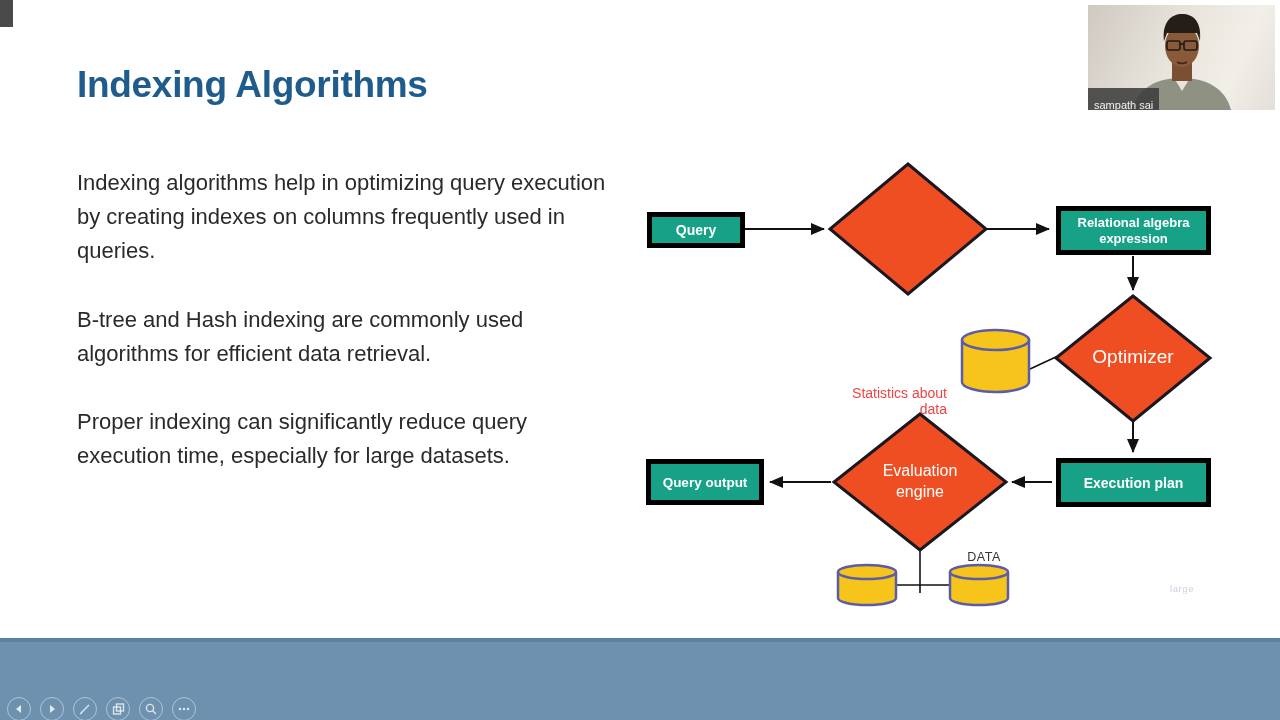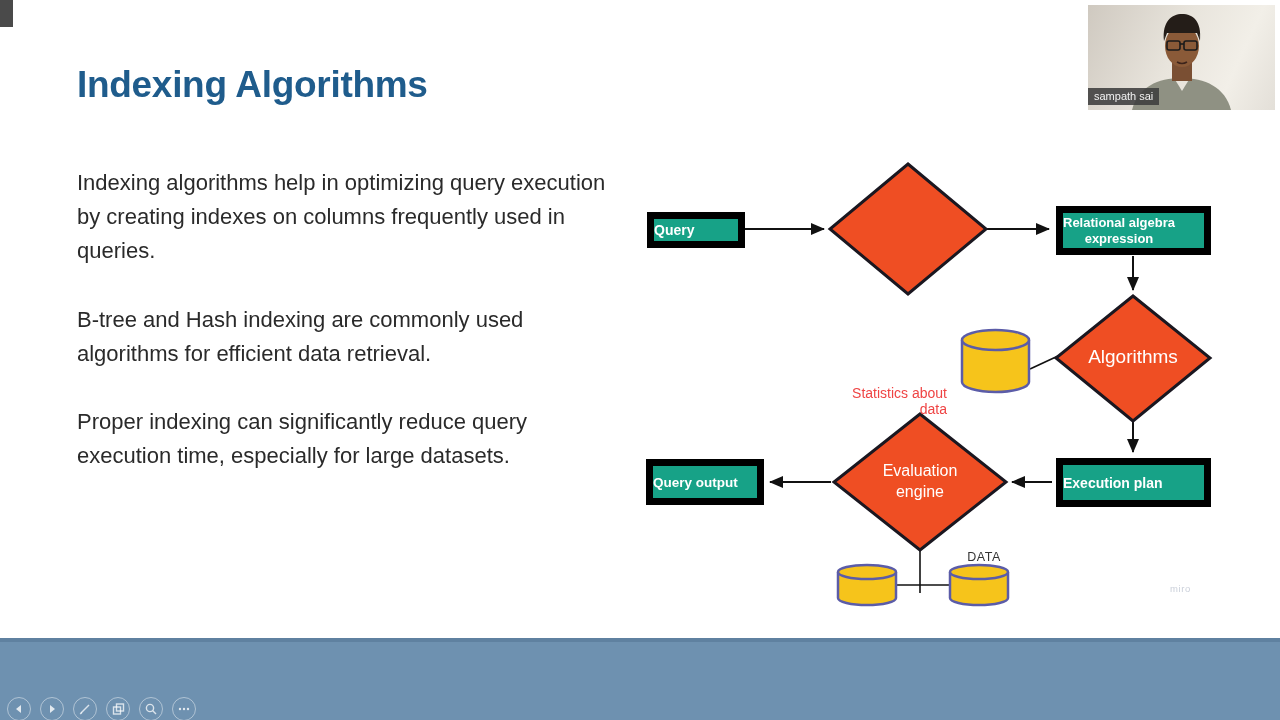--- a/index.html
+++ b/index.html
@@ -19,23 +19,23 @@
     position:absolute;left:77px;width:548px;
     font-size:22px;line-height:34px;color:#2a2a2a;
   }
   .p1{top:166px}.p2{top:303px}.p3{top:405px}
 
   
   .diagram{position:absolute;left:600px;top:150px;width:680px;height:470px;}
   .diagram svg.shapes{position:absolute;left:0;top:0;}
   .dg-label{position:absolute;text-align:center;color:#ffffff;}
   .greenbox{
-    position:absolute;background:#17a287;border:7px solid #000000;
+    position:absolute;background:#17a287;border:5px solid #000000;
     box-sizing:border-box;color:#fff;font-weight:700;text-align:center;
-    display:flex;align-items:center;
+    display:flex;align-items:center;justify-content:center;
   }
   .box-query{left:47px;top:62px;width:98px;height:36px;font-size:14px;}
   .box-rae{left:456px;top:56px;width:155px;height:49px;font-size:13px;line-height:16px;}
   .box-exec{left:456px;top:308px;width:155px;height:49px;font-size:14px;}
   .box-qout{left:46px;top:309px;width:118px;height:46px;font-size:13.5px;}
   .lbl-parser{left:238px;top:46px;width:140px;font-size:15px;line-height:21px;}
   .lbl-optimizer{left:463px;top:196px;width:140px;font-size:19px;}
   .lbl-evaluation{left:250px;top:310px;width:140px;font-size:16px;line-height:21px;}
   .lbl-stats{
     position:absolute;left:222px;top:209px;width:125px;text-align:right;
@@ -52,21 +52,21 @@
 
   
   .webcam{
     position:absolute;left:1088px;top:5px;width:187px;height:105px;overflow:hidden;
     background:linear-gradient(115deg,#cfc9c0 0%,#e8e4dc 45%,#f2efe8 75%,#e3dfd8 100%);
   }
   .webcam svg{position:absolute;left:0;top:0;}
   .name-tag{
     position:absolute;left:0px;top:83px;height:17px;line-height:17px;
     background:rgba(62,62,62,0.88);color:#f2f2f2;font-size:11px;
-    padding:0 6px;white-space:nowrap;
+    padding:9px 6px;white-space:nowrap;
   }
 
   
   .footer{
     position:absolute;left:0;top:638px;width:1280px;height:82px;
     background:#6e91b0;border-top:4px solid #5f81a0;box-sizing:border-box;
   }
   .toolbar{position:absolute;left:7px;top:55px;display:flex;gap:9px;}
   .tool{
     width:22px;height:22px;border-radius:50%;
@@ -138,29 +138,29 @@
         <span>expression</span>
       </span>
     </div>
     <div class="greenbox box-exec">
       <span>Execution plan</span>
     </div>
     <div class="greenbox box-qout">
       <span>Query output</span>
     </div>
 
-    <div class="dg-label lbl-optimizer">Algorithms</div>
+    <div class="dg-label lbl-optimizer">Optimizer</div>
     <div class="dg-label lbl-evaluation">
       <span>Evaluation</span><br>
       <span>engine</span>
     </div>
 
     <div class="lbl-stats">Statistics about data</div>
     <div class="lbl-data">DATA</div>
-    <div class="watermark">miro</div>
+    <div class="watermark">large</div>
   </div>
 
   <div class="webcam">
     <svg width="187" height="105" viewBox="0 0 187 105">
 
       <path d="M44,105 C50,82 70,73 93,73 C117,73 137,82 143,105 Z" fill="#8f9183"></path>
       <path d="M86,73 L102,73 L94,86 Z" fill="#e8e4dc"></path>
 
       <rect x="84" y="56" width="20" height="20" fill="#7a4f33"></rect>
 

